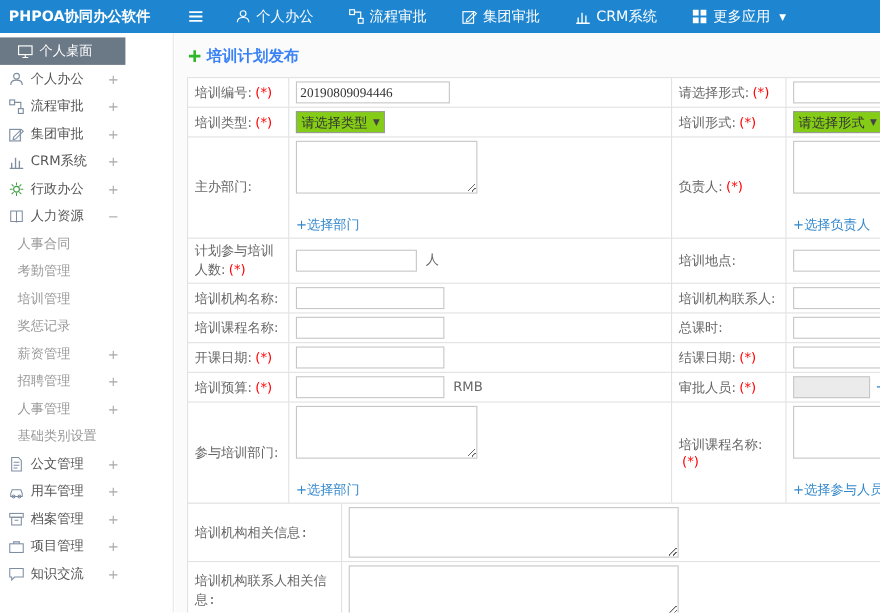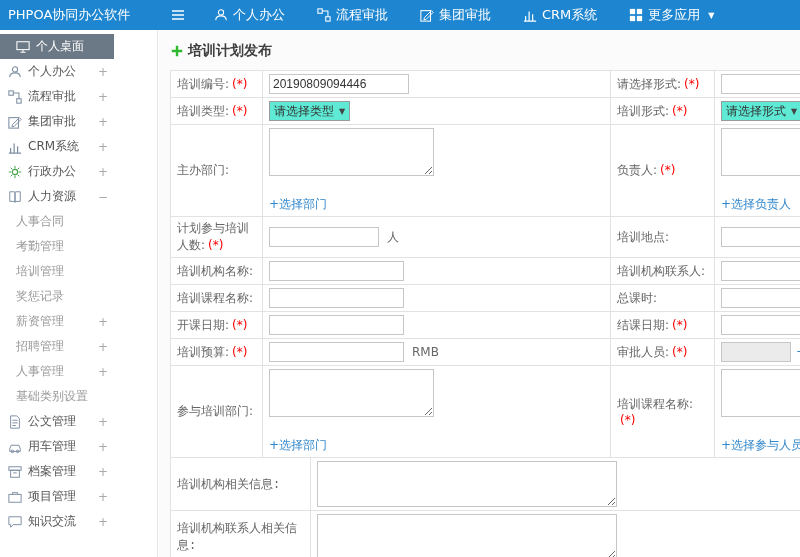--- a/index.html
+++ b/index.html
@@ -6,21 +6,21 @@
   html,body { width:800px; height:557px; overflow:hidden; }
   body {
     font-family:"DejaVu Sans","Liberation Sans",sans-serif;
     font-size:12px; color:#555; background:#fff; position:relative;
   }
   
   .topbar {
     position:absolute; top:0; left:0; width:800px; height:30px;
     background:#1e86d0; display:flex; align-items:center; color:#fff; z-index:20;
   }
-  .brand { width:158px; padding-left:8px; font-size:13px; font-weight:normal; white-space:nowrap; }
+  .brand { width:158px; padding-left:8px; font-size:13px; font-weight:bold; white-space:nowrap; }
   .hamburger { padding:0 12px; cursor:pointer; display:flex; align-items:center; }
   .topnav { display:flex; height:30px; }
   .nav-item {
     display:flex; align-items:center; gap:5px; padding:0 16px; height:30px;
     color:#fff; text-decoration:none; font-size:13px; white-space:nowrap; cursor:pointer;
   }
   .nav-icon { display:inline-flex; width:14px; height:14px; }
   .caret { font-size:8px; margin-left:3px; }
   svg { display:block; }
   
@@ -37,45 +37,45 @@
   .menu-item.active { background:#6b7886; color:#fff;padding-left:16px; }
   .menu-item.active .mi-icon { color:#fff; }
   .menu-item.sub { padding-left:16px; color:#999; }
   .mi-icon.green { color:#43a047; }
   .toggle { position:absolute; right:6px; color:#aaa; font-size:12px; cursor:pointer; }
   
   .main {
     position:absolute; top:30px; left:159px; width:641px; height:527px;
     background:#fbfbfb; overflow:hidden; padding:8px 0 0 11px;
   }
-  .form-title { display:flex; align-items:center; gap:5px; font-size:14px; font-weight:bold; color:#404040; margin:4px 0 10px 1px; }
+  .form-title { display:flex; align-items:center; gap:5px; font-size:14px; font-weight:bold; color:#3b82f6; margin:4px 0 10px 1px; }
   .plus-icon { display:inline-flex; width:12px; height:12px; }
   table.form-table { table-layout:fixed; width:860px; border-collapse:collapse; background:#fff; }
   table.t2 { margin-top:-1px; }
   .form-table td { border:1px solid #e2e2e2; padding:3px 6px; vertical-align:middle; color:#666; }
   .t1 td.lbl  { width:92px; }
   .t1 td.fld  { width:348px; }
   .t1 td.lbl2 { width:104px; }
   .t1 td.fld2 { width:316px; }
   .t2 td.lbl  { width:140px;font-family:Liberation Mono, monospace; }
   .req { color:#f00; margin-left:3px; }
   input.txt {
     height:20px; border:1px solid #c6c6c6; background:#fff; color:#333;
-    padding:0 3px; font-size:12px; font-family:Liberation Sans, sans-serif; vertical-align:middle;
+    padding:0 3px; font-size:12px; font-family:Liberation Serif, serif; vertical-align:middle;
   }
   input.txt.ro { background:#ebebeb; }
   .w140{width:140px;} .w110{width:110px;} .w135{width:135px;} .w200{width:200px;} .w70{width:70px;}
   textarea.ta {
     width:165px; height:48px; border:1px solid #c6c6c6; background:#fff;
     font-family:inherit; font-size:12px; color:#333; display:block; resize:both;
   }
   textarea.ta.wide { width:300px; height:46px; }
   .sel {
     display:inline-flex; align-items:center; height:20px; border:1px solid #9a9a9a;
-    background:#5eead4; color:#333; padding:0 4px; font-size:12px; cursor:pointer; vertical-align:middle;
+    background:#84cc16; color:#333; padding:0 4px; font-size:12px; cursor:pointer; vertical-align:middle;
   }
   .sel .arrow { margin-left:5px; font-size:8px; color:#444; }
   a.link { color:#3388cc; text-decoration:none; font-size:12px; cursor:pointer; white-space:nowrap; }
   .under { display:inline-block; margin-top:20px; }
   .suffix { margin-left:8px; color:#666; }
   .inline-link { margin-left:5px; }
 </style>
 </head>
 <body>
 

